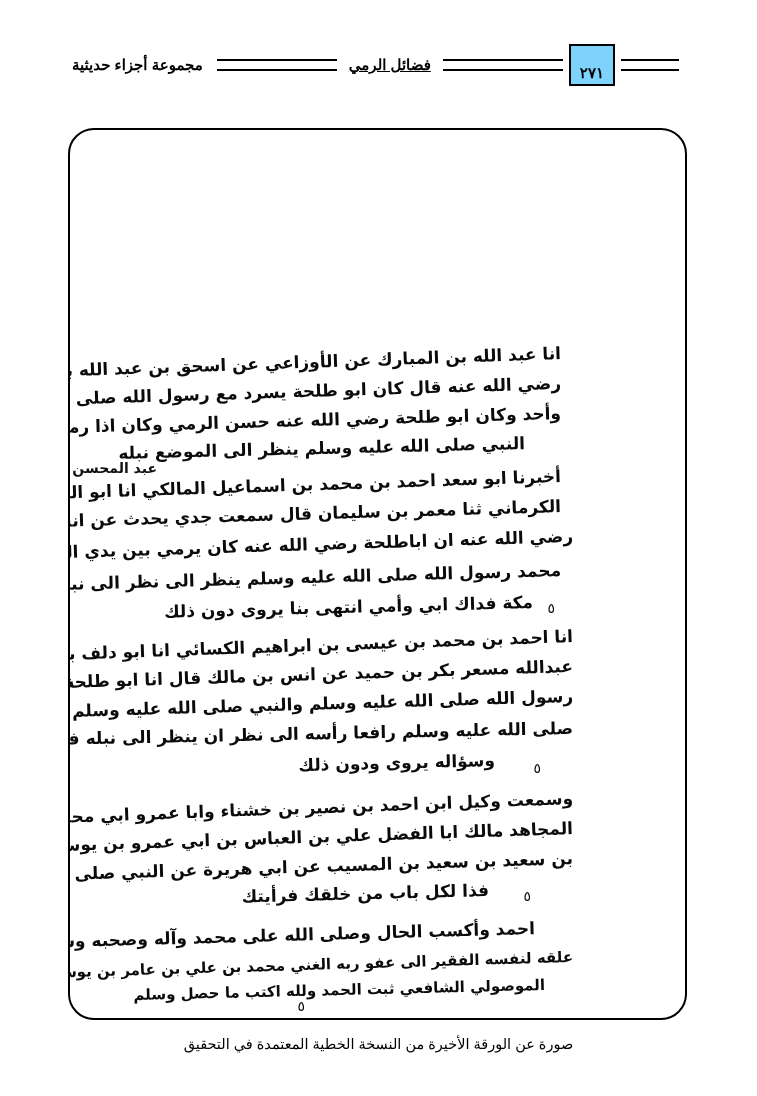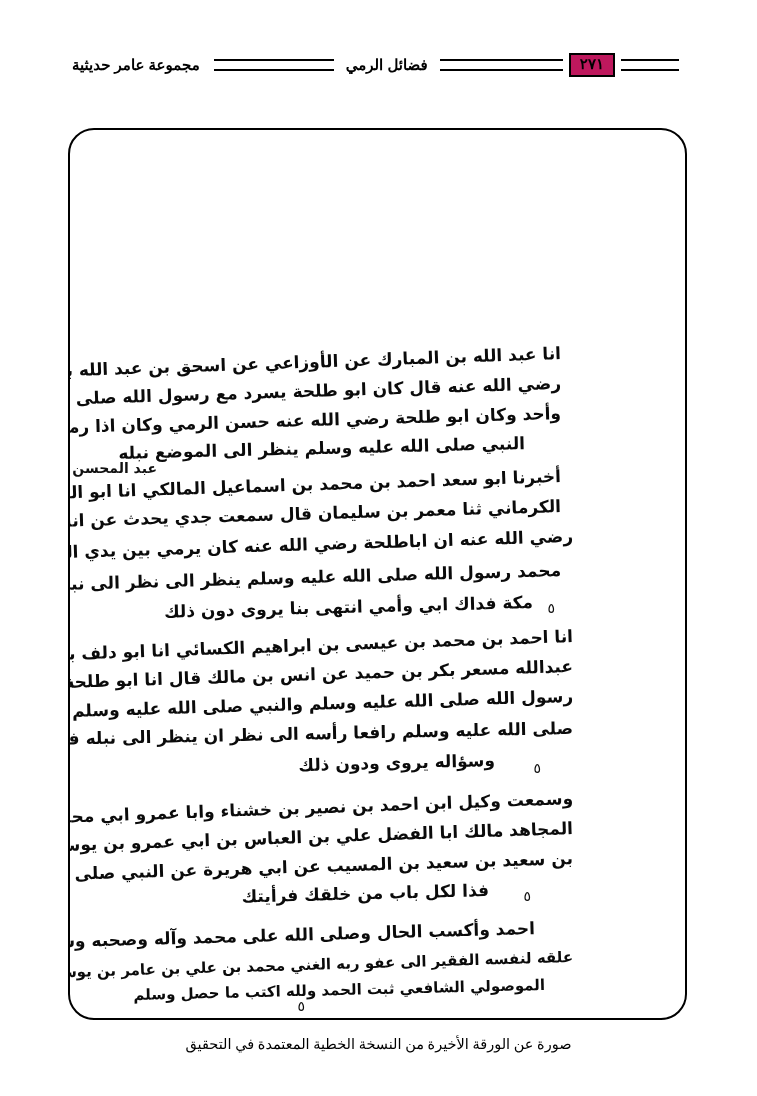--- a/index.html
+++ b/index.html
@@ -34,40 +34,41 @@
     font-size: 15px;
     white-space: nowrap;
     padding: 0 8px 0 0;
   }
   .header-title-left {
     font-family: "Liberation Sans", sans-serif;
     font-weight: bold;
     font-size: 15px;
     white-space: nowrap;
     padding: 0 6px;
+    text-decoration: underline;
   }
   .rule-double {
     flex: 1 1 auto;
     height: 8px;
     border-top: 2px solid #000;
     border-bottom: 2px solid #000;
     margin: 0 6px;
   }
   .rule-double.short { flex: 0 0 58px; }
   .rule-double.mid   { flex: 0 0 120px; }
 
   .page-number-box {
     border: 2px solid #000;
     font-family: "Liberation Sans", sans-serif;
     font-weight: bold;
     font-size: 15px;
-    padding: 1px 9px 2px 9px;
+    padding: 19px 9px 2px 9px;
     line-height: 1.1;
     white-space: nowrap;
-    background: #be185d;
+    background: #7dd3fc;
   }
 
   
   .facsimile-frame {
     position: absolute;
     top: 128px;
     left: 68px;
     width: 619px;
     height: 892px;
     border: 2px solid #000;
@@ -115,38 +116,38 @@
   }
 
   
   .caption {
     position: absolute;
     top: 1036px;
     left: 0;
     width: 757px;
     text-align: center;
     direction: rtl;
-    font-family: Liberation Serif, serif;
+    font-family: Liberation Sans, sans-serif;
     font-size: 14.5px;
     color: #000;
   }
 
   .sr-only {
     position: absolute;
     width: 1px; height: 1px;
     overflow: hidden;
     clip: rect(0 0 0 0);
     white-space: nowrap;
   }
 </style>
 </head>
 <body>
 
 <div class="page-header">
-  <span class="header-title-right">مجموعة عامر حديثية</span>
+  <span class="header-title-right">مجموعة أجزاء حديثية</span>
 
   <span class="rule-double mid"></span>
 
   <span class="header-title-left">فضائل الرمي</span>
 
   <span class="rule-double"></span>
 
   <span class="page-number-box">٢٧١</span>
 
   <span class="rule-double short"></span>

